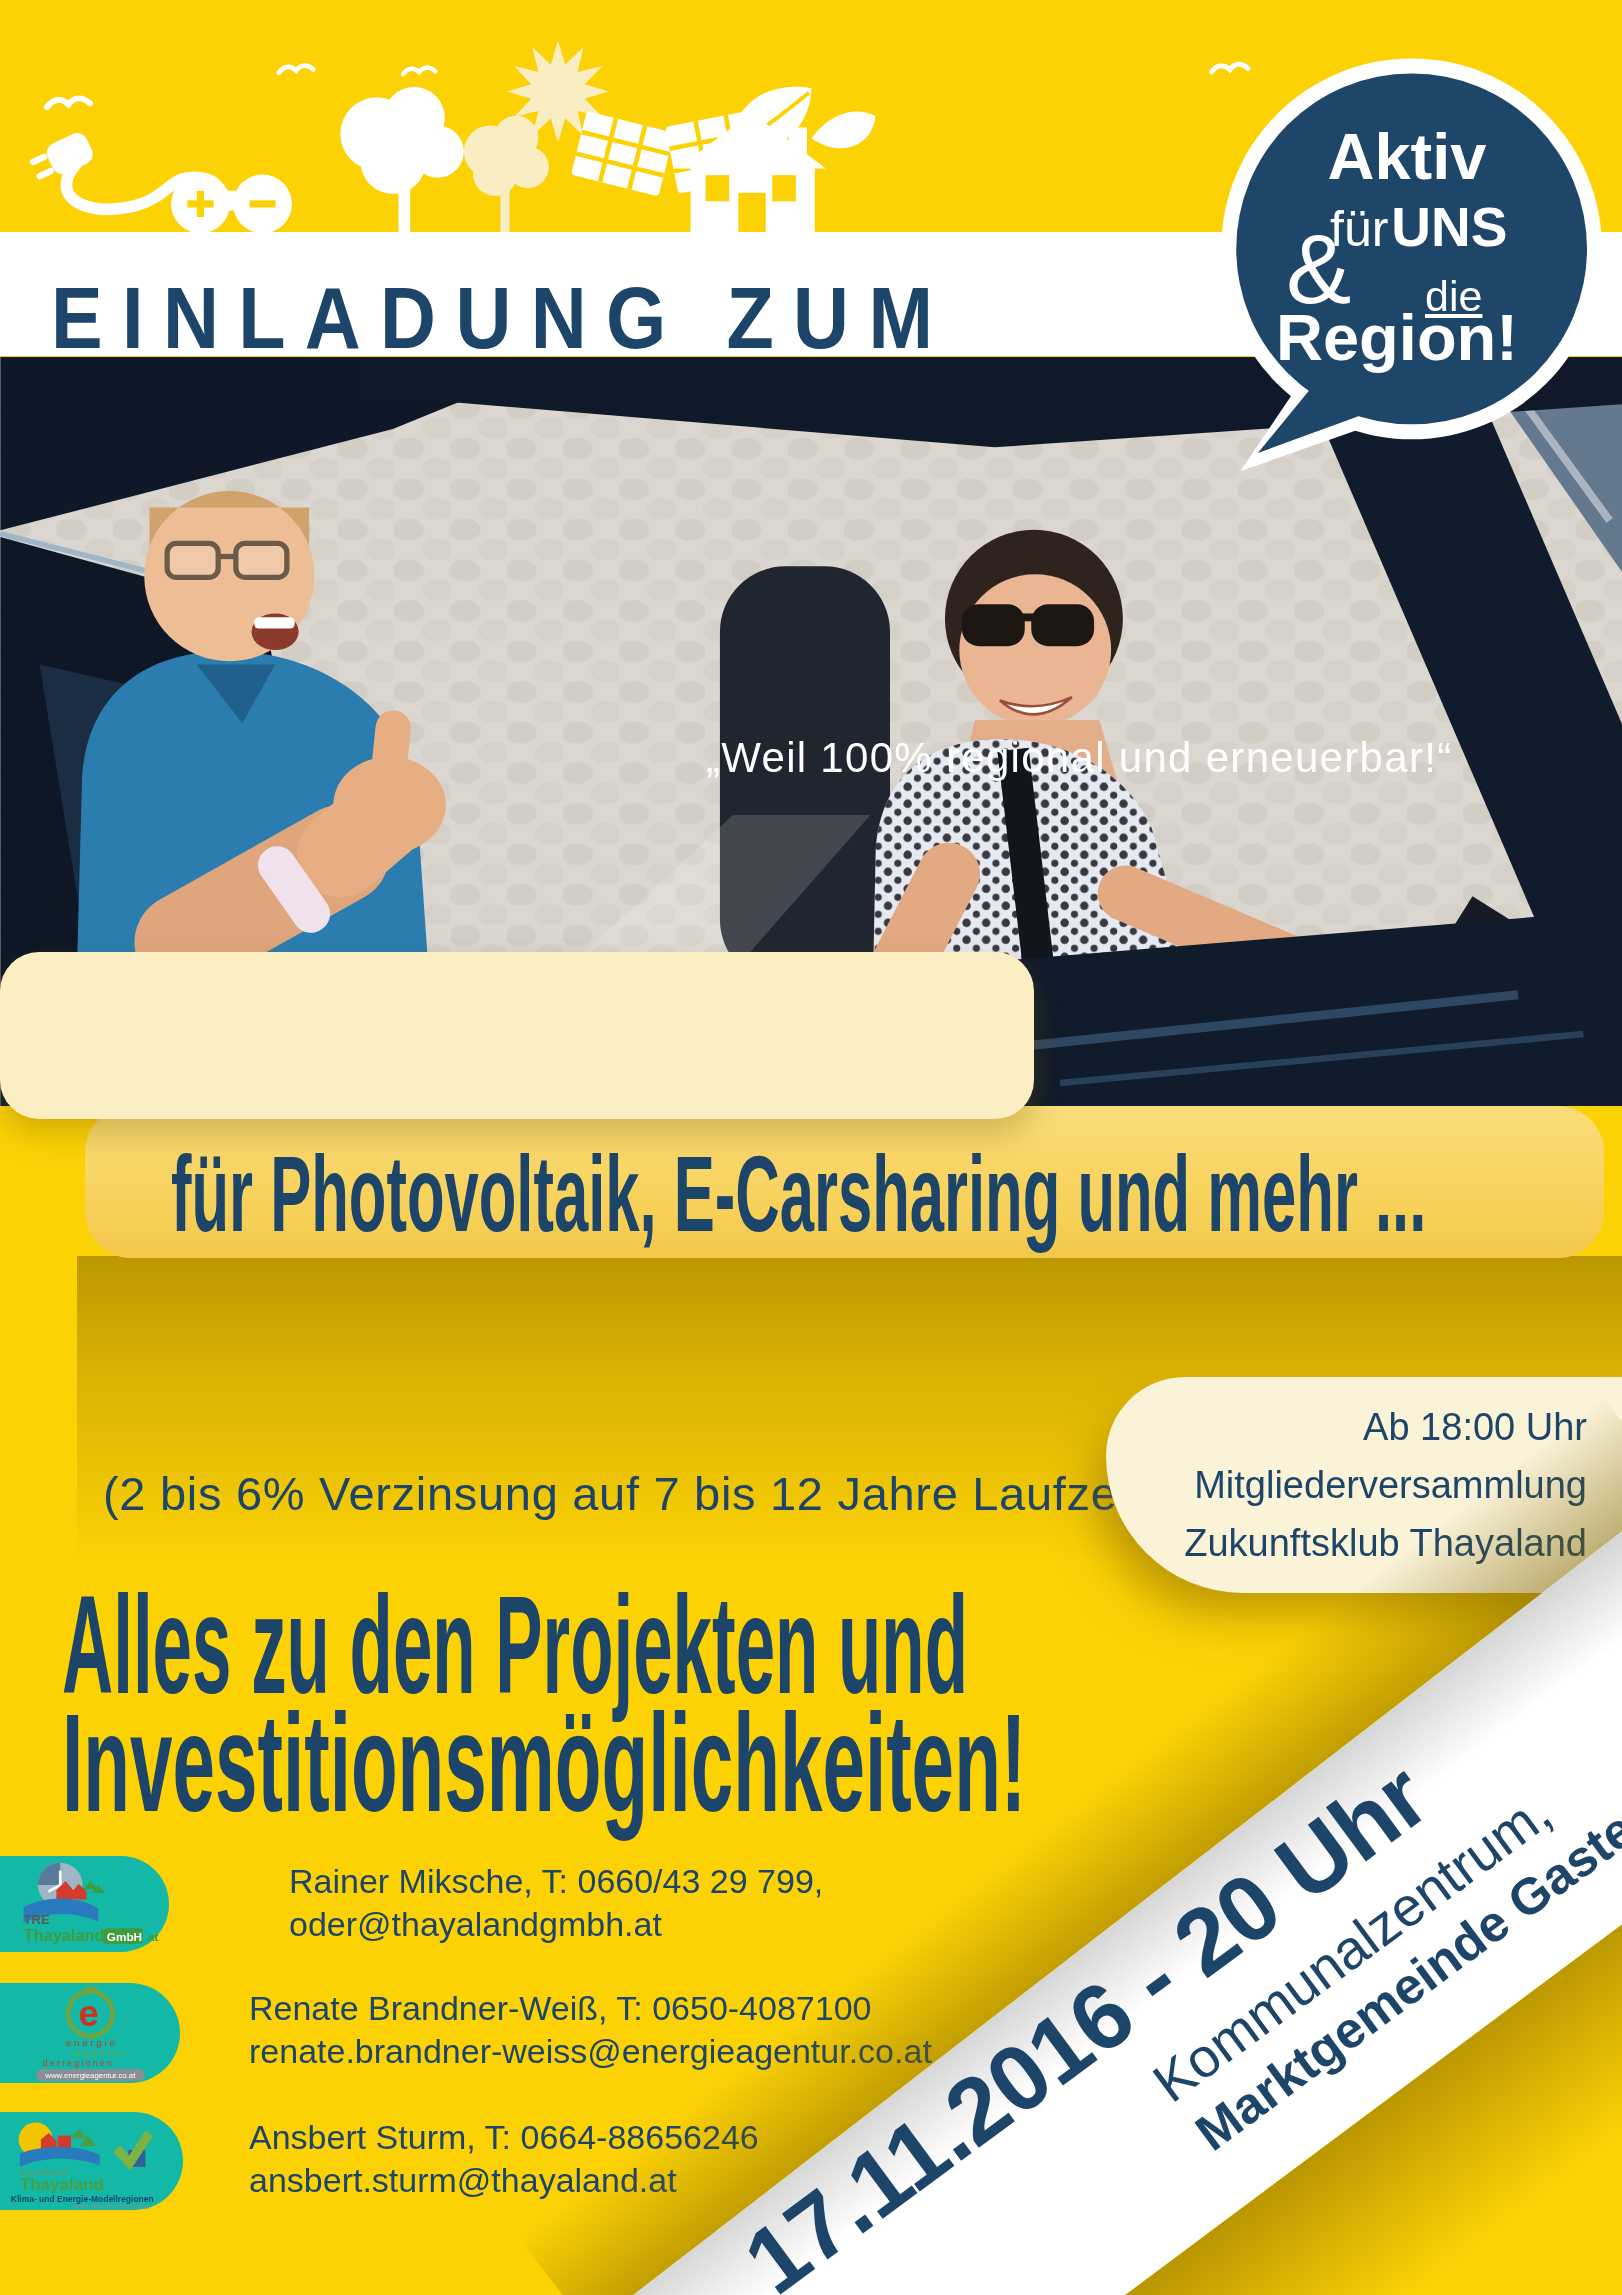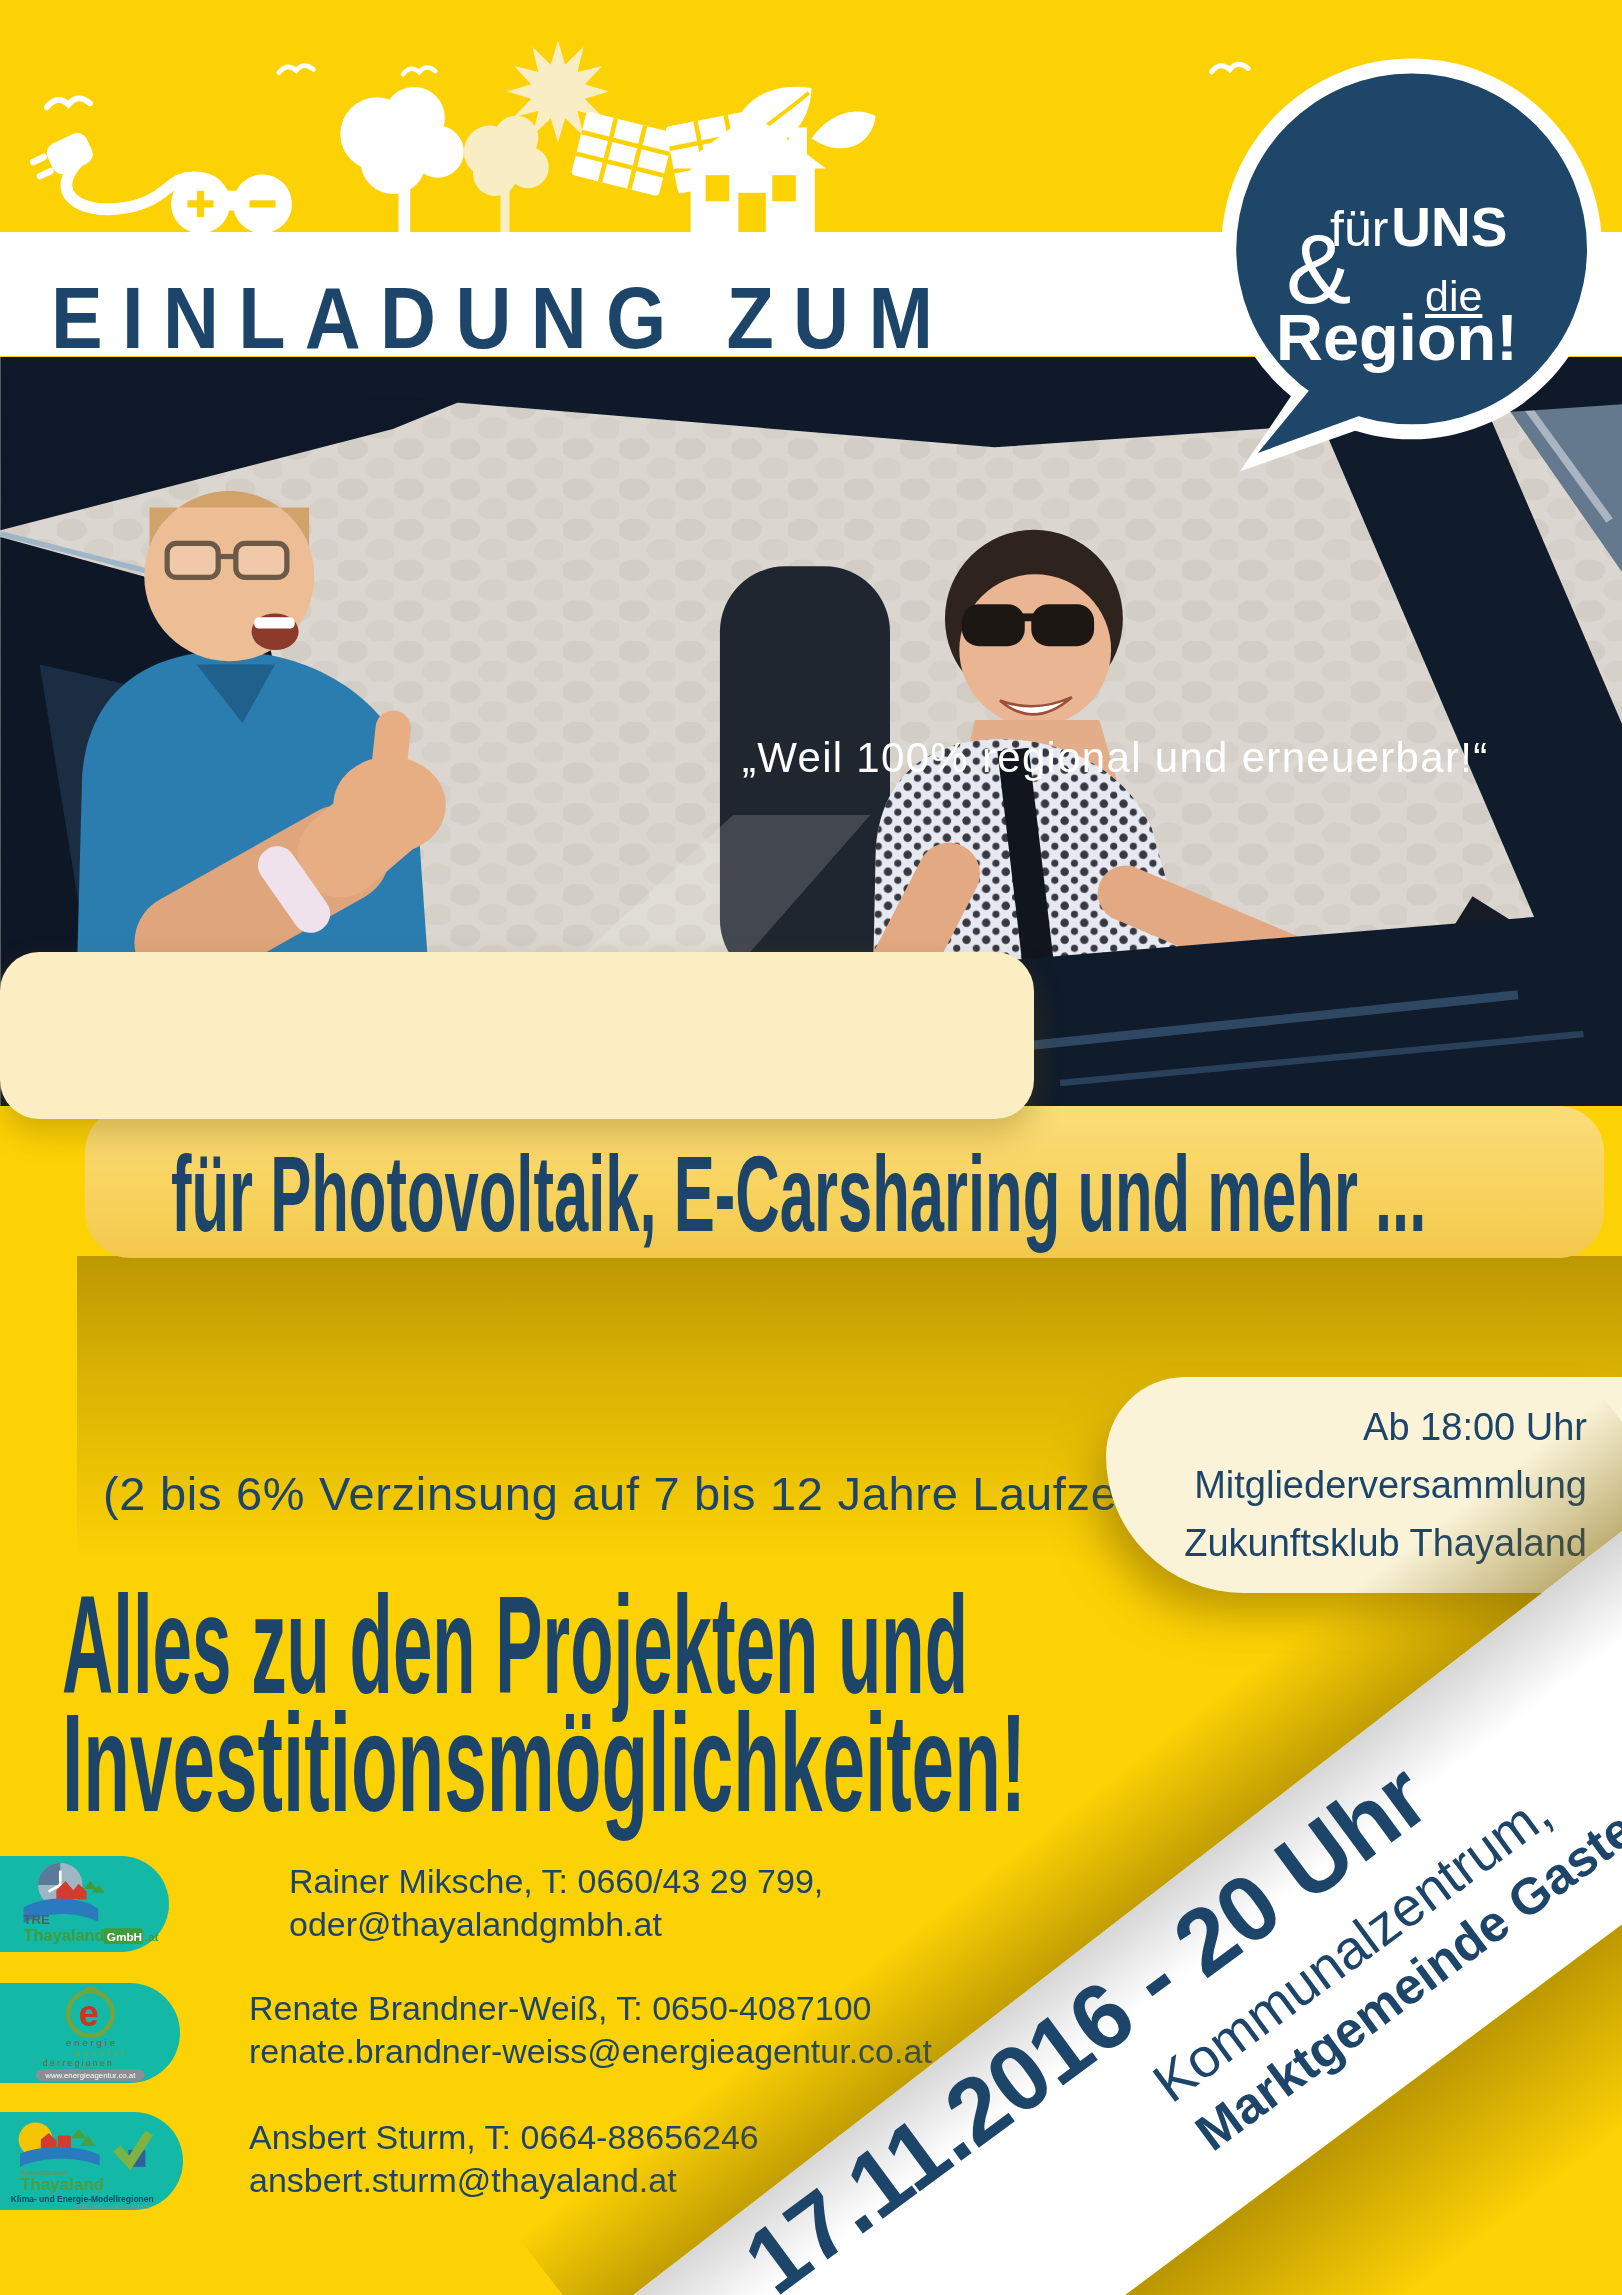--- a/index.html
+++ b/index.html
@@ -9,21 +9,21 @@
     font-family:"Liberation Sans","DejaVu Sans",sans-serif;
     color:#1c4569;
   }
   .abs{position:absolute;}
   .cond{display:inline-block; transform-origin:0 0; white-space:nowrap;}
   
   .white-band{left:0; top:232px; width:1623px; height:124px; background:#ffffff;}
   .einladung{left:51px; top:267px; font-size:88px; font-weight:700; letter-spacing:22px; color:#1c4569;}
   
   .photo-wrap{left:0; top:357px; width:1623px; height:749px; overflow:hidden; background:#d9d5ce;}
-  .photo-quote{left:742px; top:734px; width:851px; font-size:42px; font-weight:400; color:#ffffff; letter-spacing:1.3px; white-space:nowrap;}
+  .photo-quote{left:706px; top:734px; width:851px; font-size:42px; font-weight:400; color:#ffffff; letter-spacing:1.3px; white-space:nowrap;}
   
   .headline-box{left:0; top:952px; width:1034px; height:167px; background:#fbeec2; border-radius:39px; box-shadow:0 14.4px 29.4px rgba(120,92,0,.30);}
   .headline-text{left:97px; top:970px; font-size:147px; font-weight:700; color:#1c4569;}
   .sub-band{left:85px; top:1106px; width:1519px; height:152px; border-radius:46px;
     background:linear-gradient(180deg,#fbdd79 0%,#f6cf55 75%,#f2c74c 100%);}
   .sub-shadow{left:77px; top:1256px; width:1546px; height:308px;
     background:linear-gradient(180deg,rgba(134,104,0,.55) 0%,rgba(134,104,0,.30) 38%,rgba(253,210,5,0) 100%);}
   .sub-text{left:171px; top:1131px; font-size:108px; font-weight:700; color:#1c4569;}
   .paket-line{left:103px; top:1353px; font-size:98px; font-weight:700; color:#1c4569;}
   .paket-note{left:103px; top:1466px; font-size:47px; font-weight:400; letter-spacing:0.7px; color:#1c4569;}
@@ -320,20 +320,21 @@
   </div>
 
   <svg class="abs" style="left:1178px;top:46px" width="445" height="445" viewBox="0 0 680 680">
     <g>
       <polygon points="95,650 222,462 350,560" fill="#ffffff"></polygon>
       <circle cx="357" cy="310" r="291" fill="#ffffff"></circle>
       <polygon points="122,622 230,490 325,548" fill="#1d4668"></polygon>
       <circle cx="357" cy="310" r="268" fill="#1d4668"></circle>
     </g>
   </svg>
+  <div class="abs b-aktiv">Aktiv</div>
   <div class="abs b-line2">
     <span class="b-fuer">für</span>
     <span class="b-uns">UNS</span>
   </div>
   <div class="abs b-amp">&amp;</div>
   <div class="abs b-die">die</div>
   <div class="abs b-region">Region!</div>
 
 </div>
 

